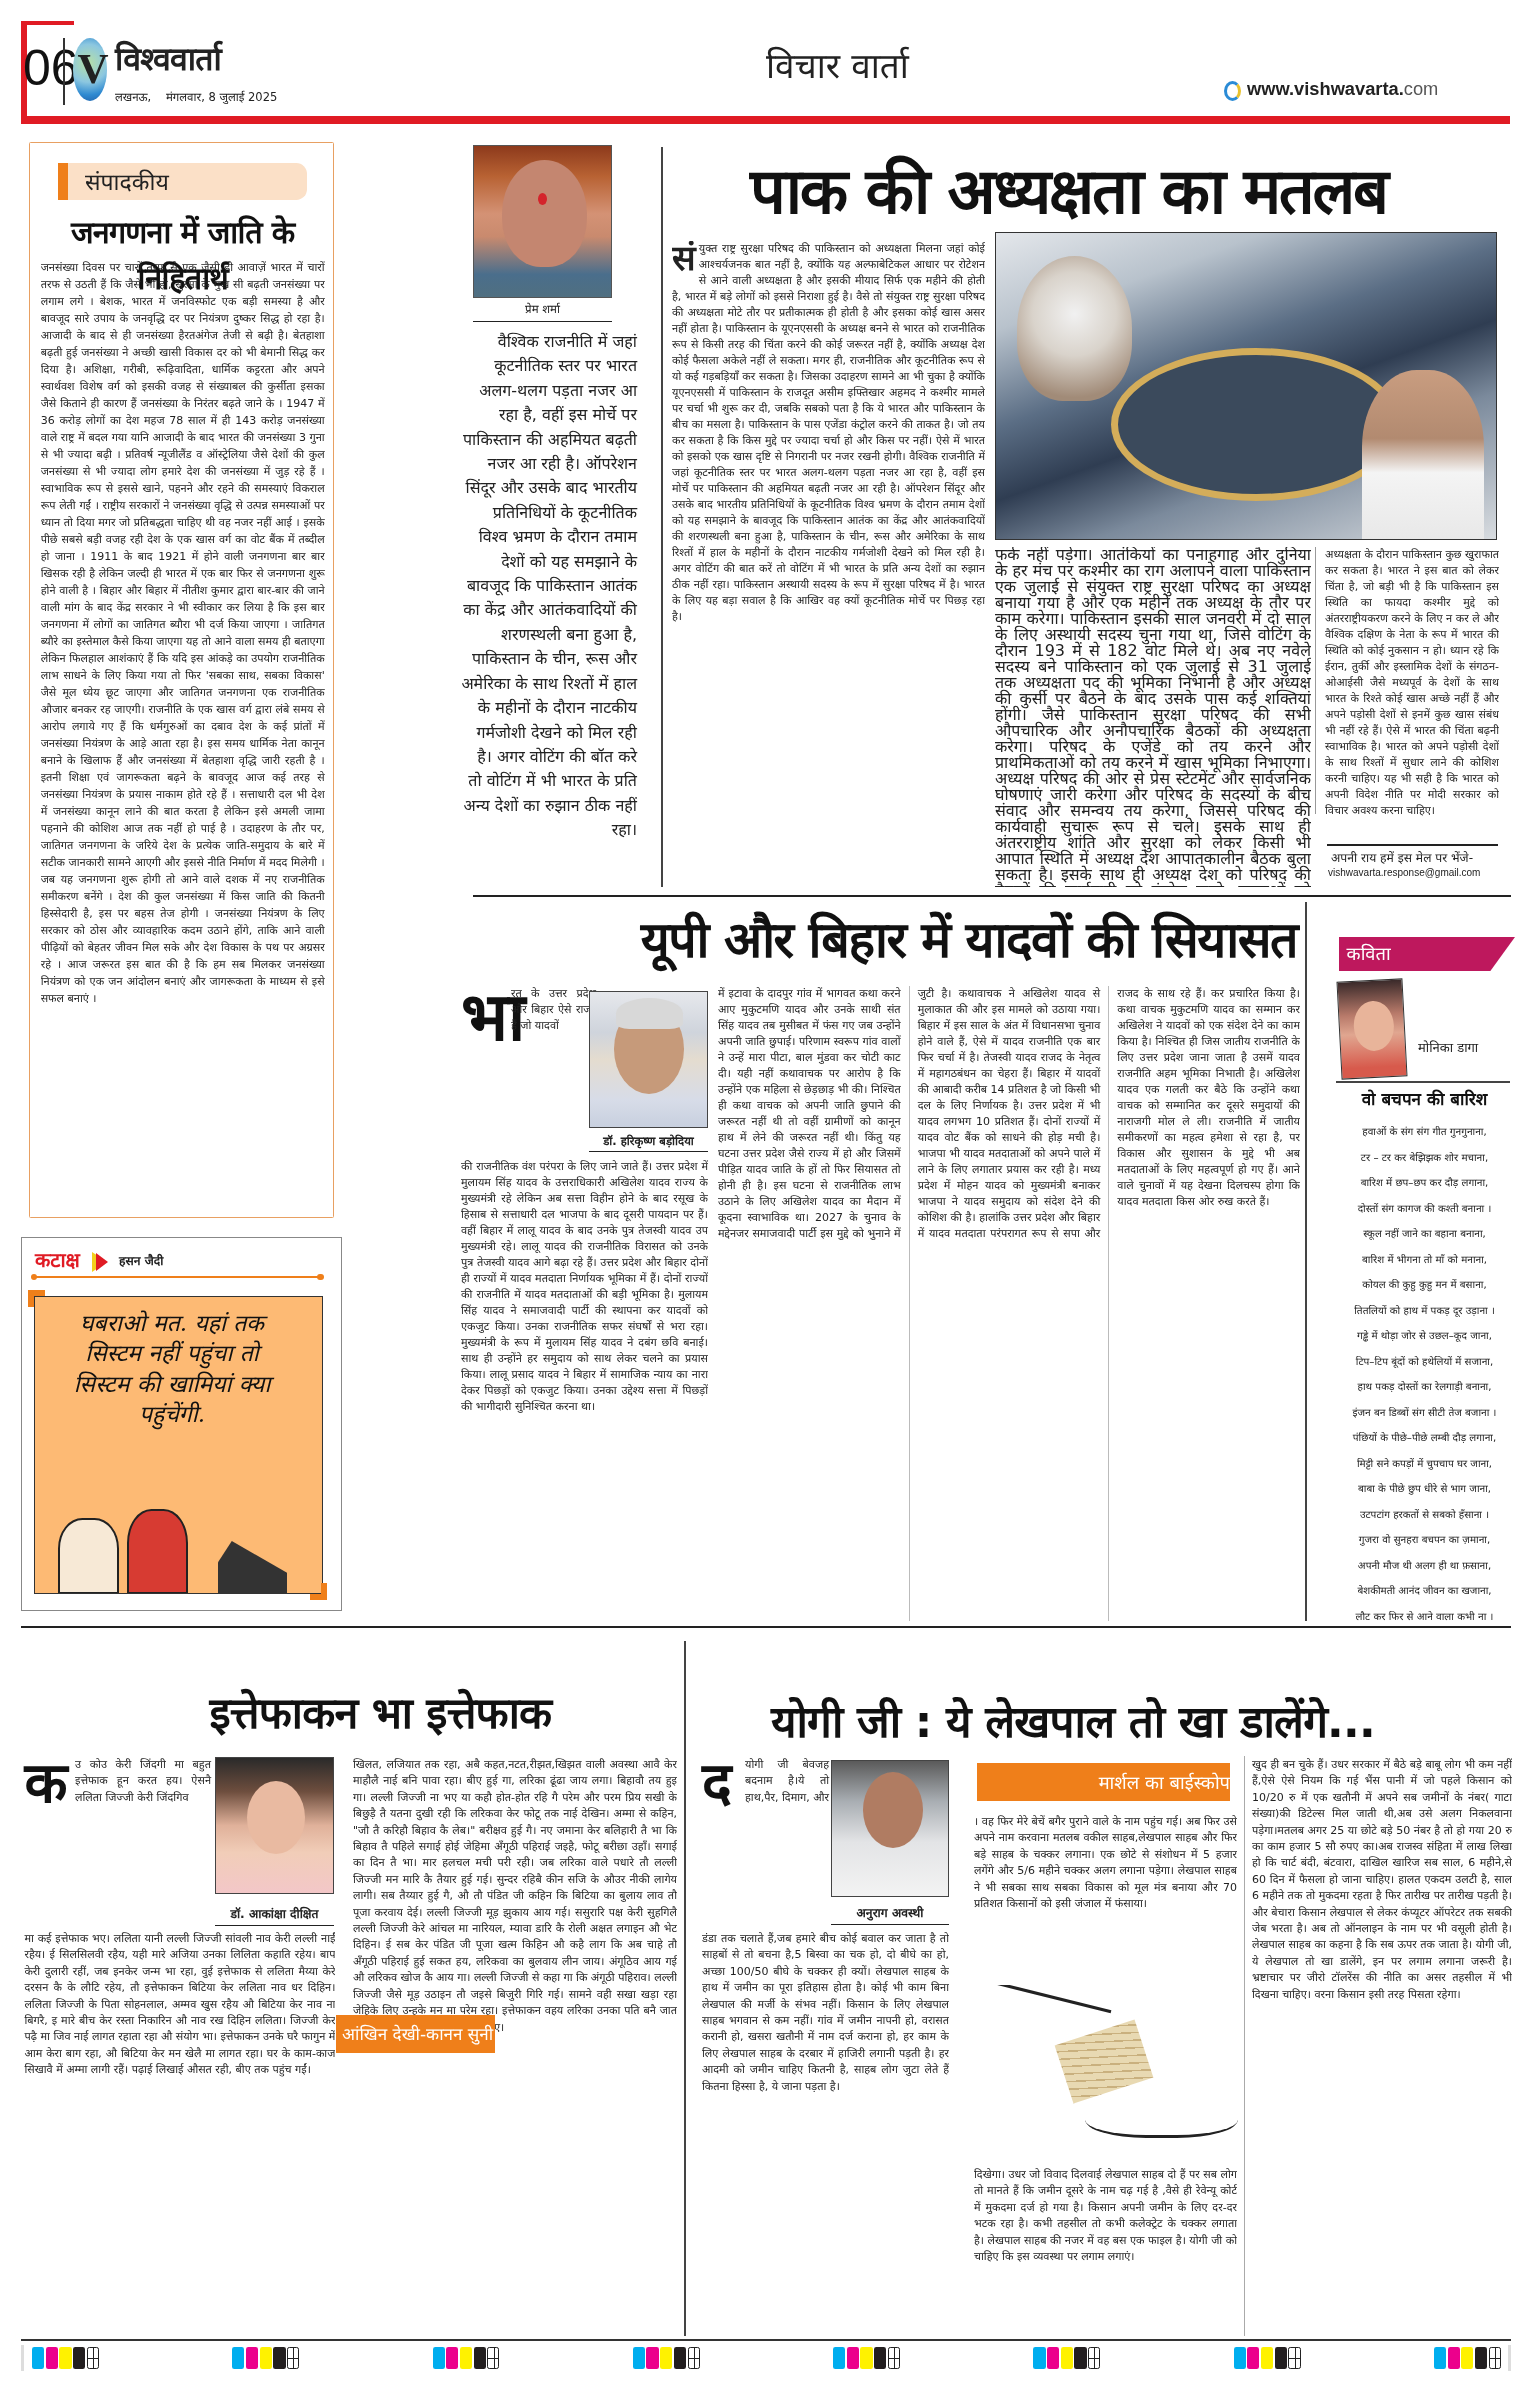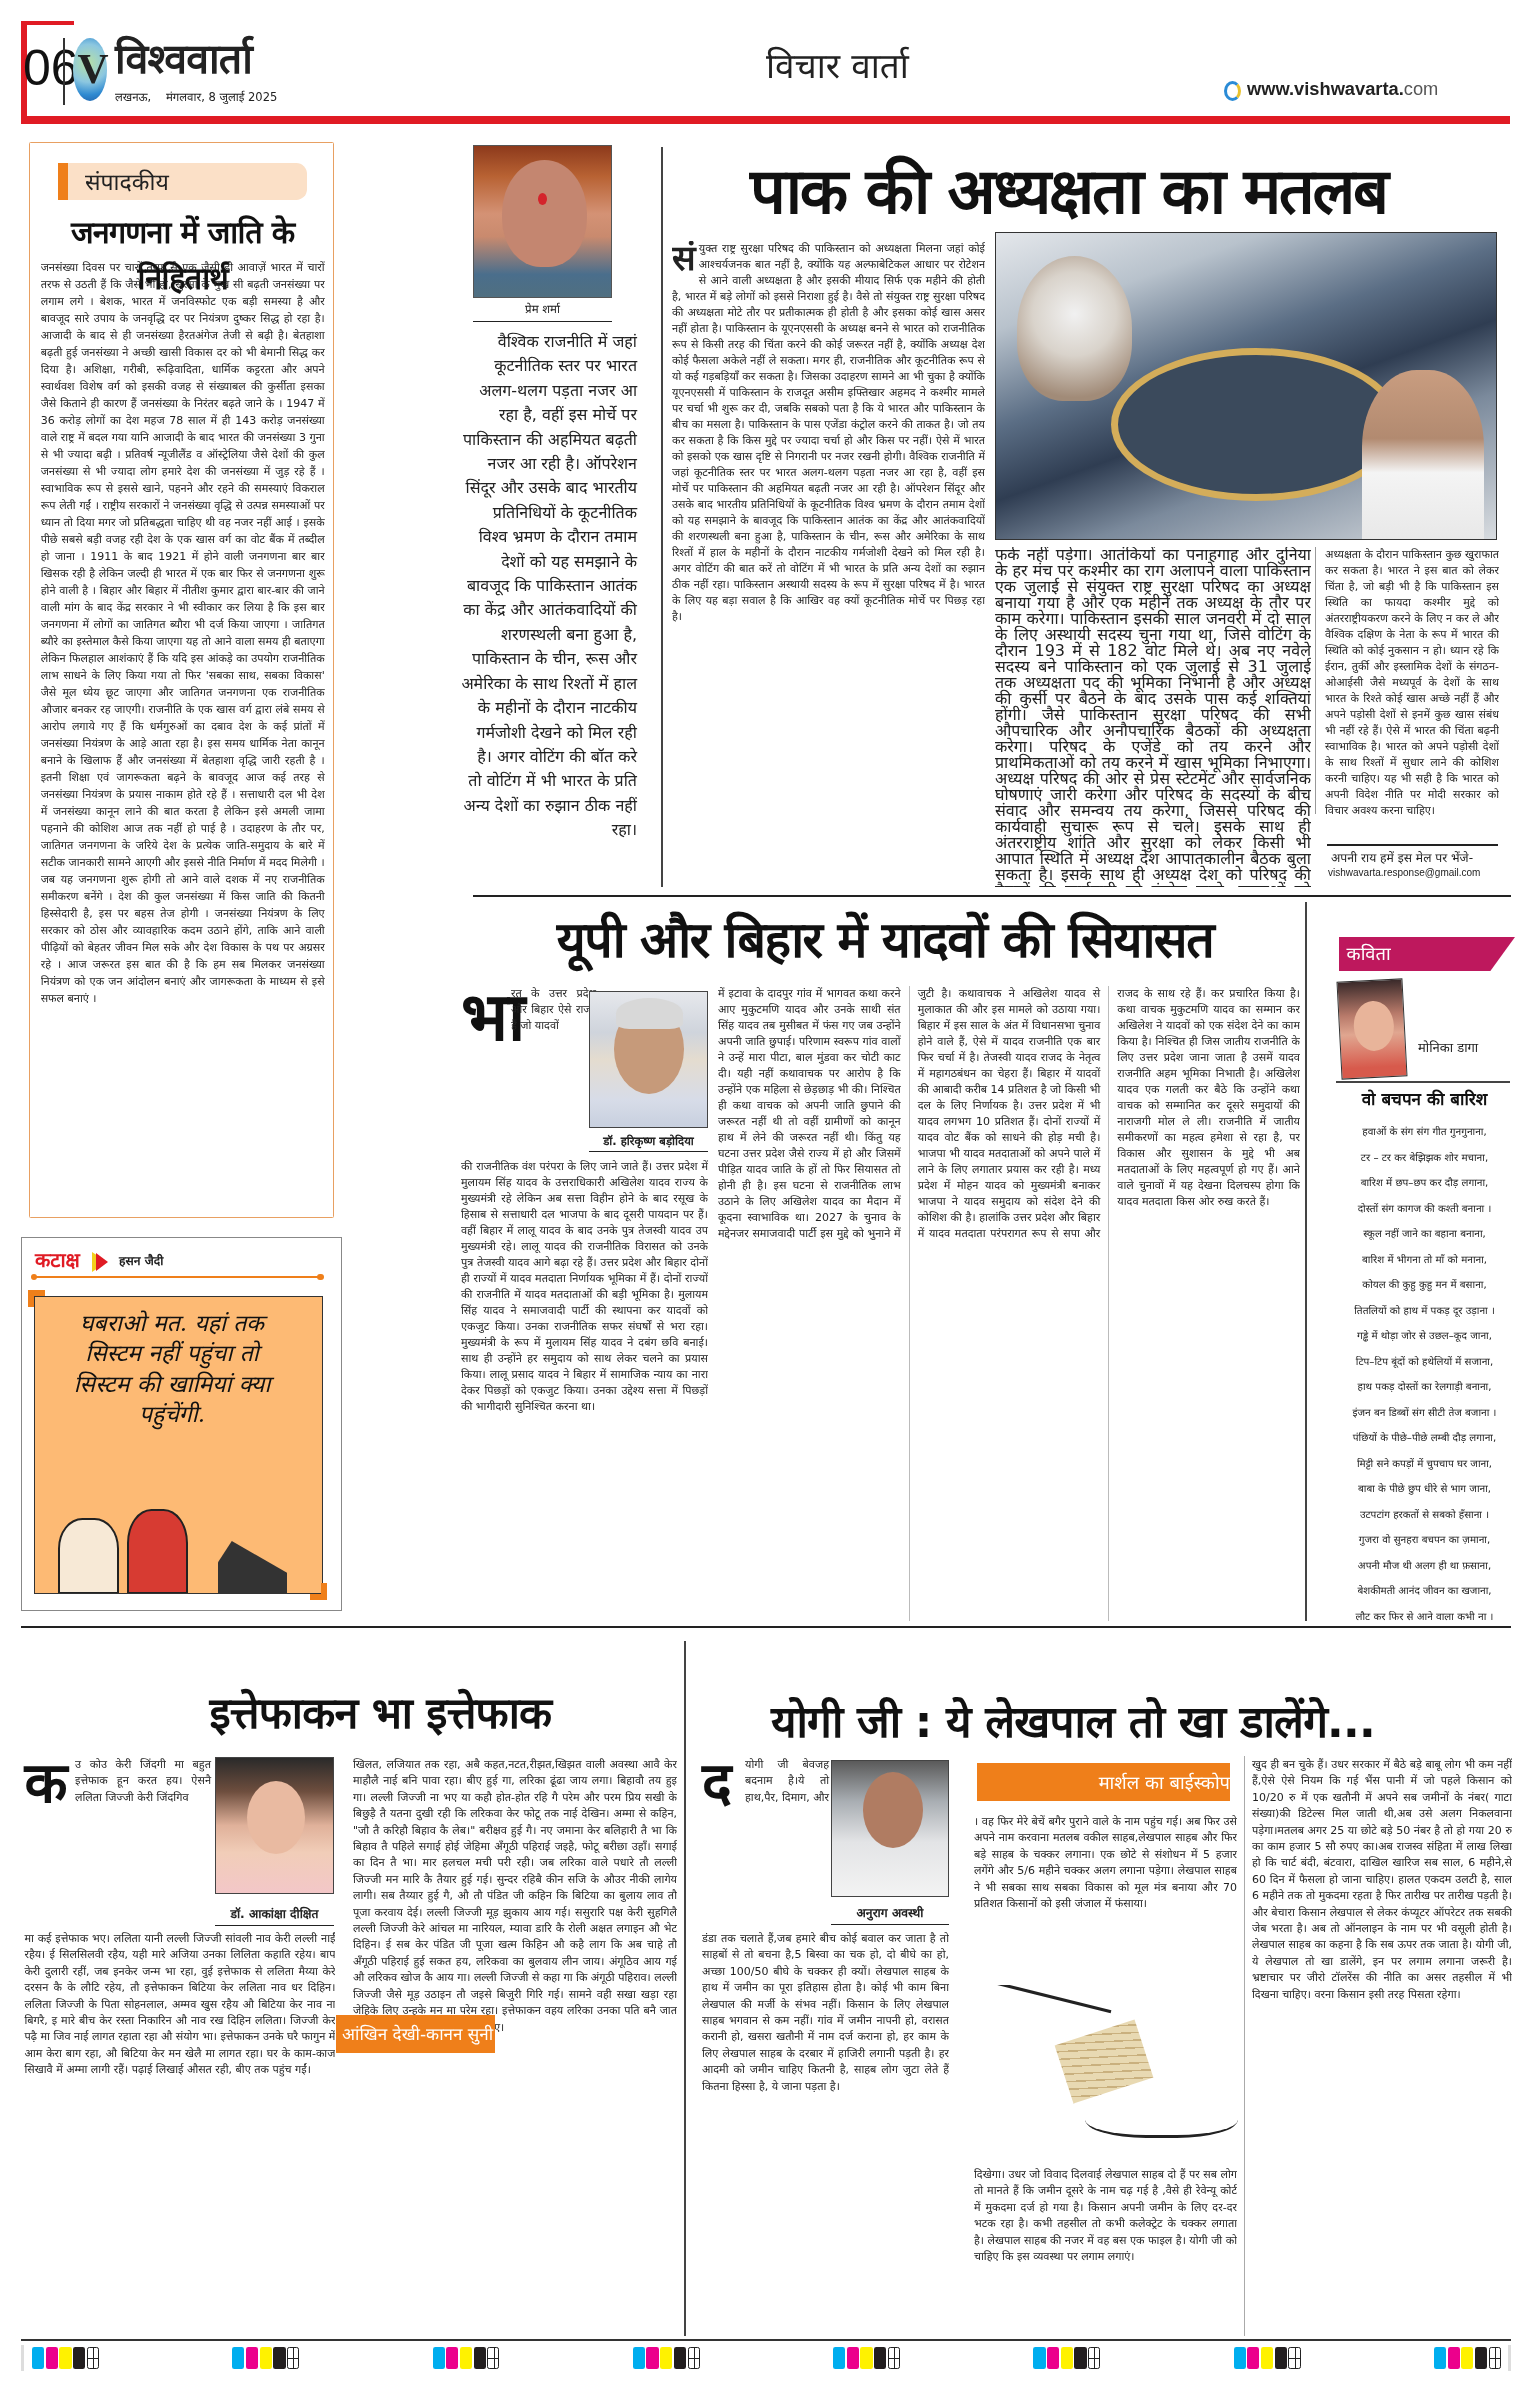--- a/index.html
+++ b/index.html
@@ -14,21 +14,21 @@
 
   
   #masthead-frame { left: 21.4px; top: 21.4px; width: 1489px; height: 102px; }
   .mh-redtop { position: absolute; left: 0; top: 0; width: 53px; height: 3.8px; background: #e01b24; }
   .mh-redleft { position: absolute; left: 0; top: 0; width: 5.3px; height: 102px; background: #e01b24; }
   .mh-redbottom { position: absolute; left: 0; top: 95px; width: 1489px; height: 7.6px; background: #e01b24; }
   #page-number { left: 23px; top: 43px; font-family: "Liberation Sans", sans-serif; font-size: 50px; font-weight: 400; color: #111; line-height: 50px; }
   #pn-divider { left: 63px; top: 38px; width: 1.5px; height: 67px; background: #333; }
   #logo { left: 73px; top: 38px; width: 34px; height: 63px; border-radius: 50%; background: radial-gradient(circle at 45% 40%, #b7e0a6 0%, #8cc7e0 45%, #2f8ad1 75%, #1f5fa8 100%); }
   #logo span { position: absolute; left: 4.6px; top: 9.2px; font-family: "Liberation Serif", serif; font-size: 43px; font-weight: 700; color: #222; line-height: 43px; }
-  #paper-name { left: 115px; top: 35px; font-family: "DejaVu Sans", sans-serif; font-size: 41px; font-weight: 700; color: #222; line-height: 49px; letter-spacing: -0.8px; text-align: center; }
+  #paper-name { left: 115px; top: 35px; font-family: "DejaVu Sans", sans-serif; font-size: 32px; font-weight: 700; color: #222; line-height: 49px; letter-spacing: -0.8px; text-align: center; }
   #dateline { left: 115px; top: 89px; font-size: 11.5px; color: #222; }
   #section-name { left: 766px; top: 43px; font-size: 35px; font-weight: 400; color: #222; line-height: 46px; }
   #site-icon { left: 1224px; top: 81px; width: 17px; height: 20px; border-radius: 50%; border: 3.1px solid #2a8bd6; border-right-color: #e8c12d; }
   #site-url { left: 1247px; top: 78px; font-family: "Liberation Sans", sans-serif; font-size: 18.3px; font-weight: 700; color: #222; }
   #site-url .tld { color: #555; font-weight: 400; }
 
   
   #editorial-box { left: 29px; top: 142px; width: 305px; height: 1076px; border: 1.5px solid #e8a062; border-radius: 1.5px; }
   #editorial-label { left: 27.5px; top: 20px; width: 249px; height: 37px; background: #fbe0c7; border-radius: 0 10.7px 10.7px 0; }
   #editorial-label .bar { position: absolute; left: 0; top: 0; width: 10.7px; height: 37px; background: #ef7f1a; }
@@ -55,21 +55,21 @@
   #lead-col2 { position: absolute; left: 0; top: 0; width: 316px; height: 340px; overflow: hidden; font-size: 16px; line-height: 16px; }
   #lead-rule2 { left: 1315px; top: 547px; height: 267px; width: 0.8px; background: #999; }
   #lead-col3-text { left: 1325px; top: 547px; width: 174px; height: 272px; overflow: hidden; font-size: 11px; line-height: 16px; }
   #feedback-rule { left: 1327px; top: 844px; width: 171px; height: 1.5px; background: #222; }
   #feedback-label { left: 1331px; top: 849px; font-size: 12.2px; color: #222; }
   #feedback-email { left: 1328px; top: 867px; font-family: "Liberation Sans", sans-serif; font-size: 10px; color: #222; }
 
   #mid-rule { left: 473px; top: 895px; width: 1038px; }
 
   
-  #yadav-headline { left: 473px; top: 902px; width: 824px; text-align: center; font-size: 50px; font-weight: 700; color: #111; line-height: 76px; letter-spacing: -1.5px; }
+  #yadav-headline { left: 473px; top: 902px; width: 824px; text-align: right; font-size: 50px; font-weight: 700; color: #111; line-height: 76px; letter-spacing: -1.5px; }
   #yadav-dropcap { left: 461px; top: 985px; font-family: "DejaVu Serif", serif; font-size: 67px; font-weight: 700; line-height: 63px; color: #111; }
   #yadav-intro { left: 511px; top: 986px; width: 85px; font-size: 11px; line-height: 16px; }
   #yadav-photo { left: 589px; top: 991px; width: 119px; height: 137px; border: 0.8px solid #444; background: linear-gradient(180deg, #e6e8ec 0%, #cfd4dc 30%, #e4dccf 50%, #d7dce8 80%, #c8d0df 100%); overflow: hidden; }
   .yadav-face { position: absolute; left: 24.4px; top: 12.2px; width: 70px; height: 90px; border-radius: 50%; background: #c69a7a; }
   .yadav-hair { position: absolute; left: 26px; top: 6.1px; width: 67px; height: 30.5px; border-radius: 50% 50% 20% 20%; background: #d8d8d8; }
   #yadav-author { left: 589px; top: 1133px; width: 119px; text-align: center; font-size: 11.5px; font-weight: 700; color: #222; padding-bottom: 3.1px; border-bottom: 1.5px solid #222; }
   #yadav-col1 { left: 461px; top: 986px; width: 247px; height: 634px; overflow: hidden; font-size: 11px; line-height: 16px; }
   #yadav-cols { left: 718px; top: 986px; width: 582px; height: 635px; overflow: hidden; font-size: 11px; line-height: 16px; }
   #yadav-vrule { left: 1305px; top: 902px; height: 719px; width: 1.5px; background: #444; }
 

